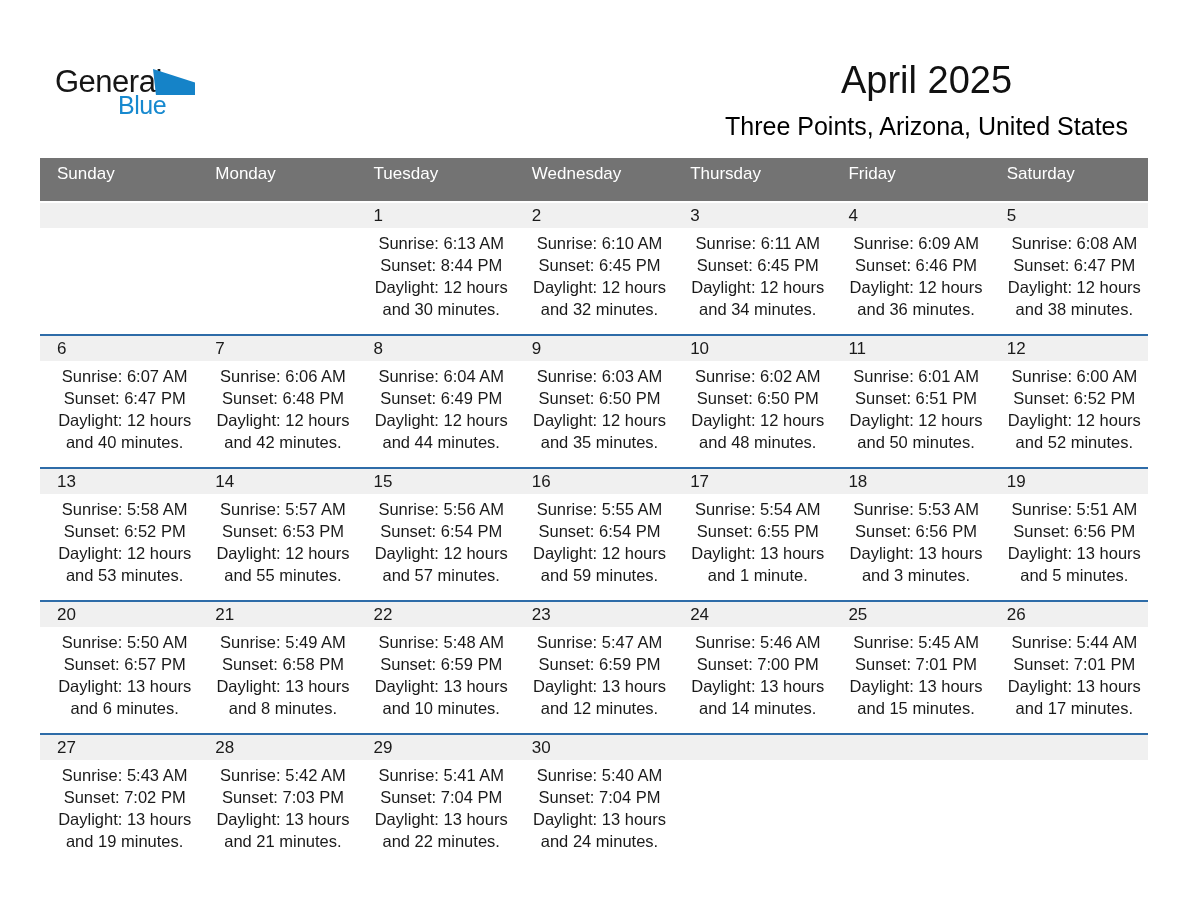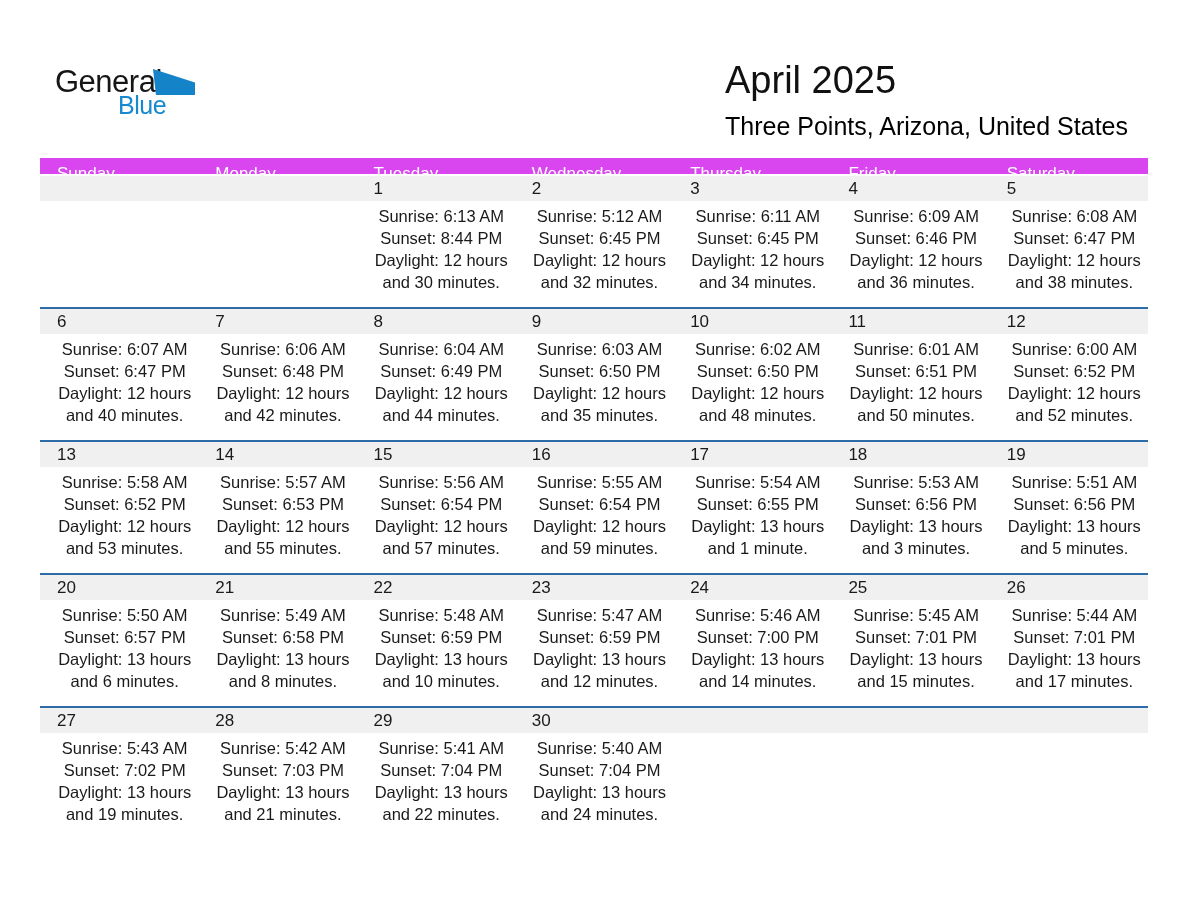--- a/index.html
+++ b/index.html
@@ -49,21 +49,21 @@
     font-size: 25px;
     letter-spacing: -0.5px;
     color: #1789cf;
   }
 
   
   .title-block {
     position: absolute;
     top: 58px;
     right: 60px;
-    text-align: left;
+    text-align: center;
     margin-left: 24px;
   }
   .page-title {
     font-size: 38px;
     color: #111111;
     line-height: 44px;
   }
   .page-subtitle {
     font-size: 25px;
     color: #000000;
@@ -73,22 +73,22 @@
 
   
   .calendar {
     position: absolute;
     left: 40px;
     top: 158px;
     width: 1108px;
   }
   .cal-header {
     display: flex;
-    background: #d946ef;
-    height: 16px;
+    background: #737373;
+    height: 43px;
     margin-bottom: 2px;
   }
   .hcell {
     flex: 1 1 0;
     color: #ffffff;
     font-size: 17px;
     line-height: 31px;
     padding-left: 17px;
     box-sizing: border-box;
     white-space: nowrap;
@@ -166,21 +166,21 @@
           <div class="details">
             <div class="cell"></div>
             <div class="cell"></div>
             <div class="cell">
               <div class="ln">Sunrise: 6:13 AM</div>
               <div class="ln">Sunset: 8:44 PM</div>
               <div class="ln">Daylight: 12 hours</div>
               <div class="ln">and 30 minutes.</div>
             </div>
             <div class="cell">
-              <div class="ln">Sunrise: 5:12 AM</div>
+              <div class="ln">Sunrise: 6:10 AM</div>
               <div class="ln">Sunset: 6:45 PM</div>
               <div class="ln">Daylight: 12 hours</div>
               <div class="ln">and 32 minutes.</div>
             </div>
             <div class="cell">
               <div class="ln">Sunrise: 6:11 AM</div>
               <div class="ln">Sunset: 6:45 PM</div>
               <div class="ln">Daylight: 12 hours</div>
               <div class="ln">and 34 minutes.</div>
             </div>

